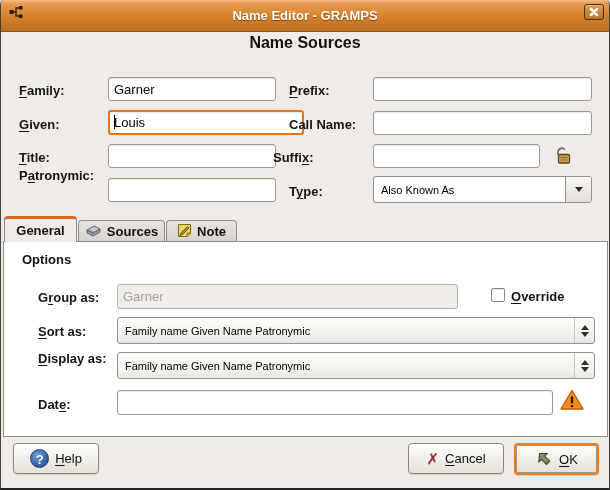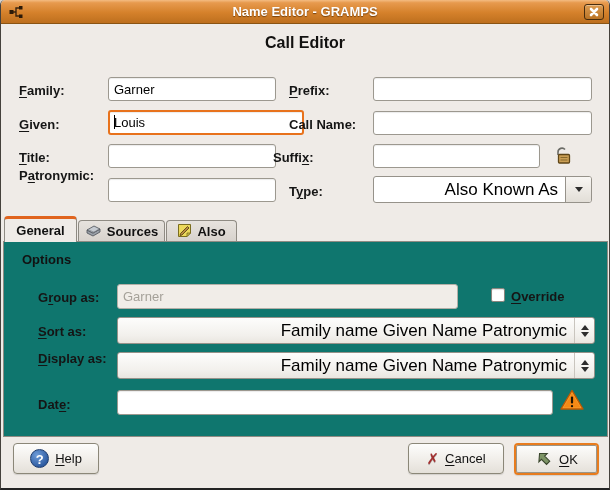--- a/index.html
+++ b/index.html
@@ -4,21 +4,21 @@
 <style>
   * { margin:0; padding:0; box-sizing:border-box; }
   html,body { background:#d8d4cf; font-family:"Liberation Sans","DejaVu Sans",sans-serif; }
   .window{
     position:relative; width:610px; height:490px; background:#efebe7;
     border-left:1px solid #45413c; border-right:1px solid #45413c; border-bottom:2px solid #232323;
     border-radius:5px 5px 0 0; overflow:hidden;
   }
   
   .titlebar{
-    position:absolute; top:0; left:0; right:0; height:24px;
+    position:absolute; top:0; left:0; right:0; height:32px;
     background:linear-gradient(#f4bc82 0%, #e79a4e 12%, #d5812b 55%, #bd6f1e 100%);
     border-bottom:1px solid #8a5413; border-radius:4px 4px 0 0;
     display:flex; align-items:center;
   }
   .title-text{
     position:absolute; left:0; right:0; text-align:center;
     color:#fff; font-weight:bold; font-size:13px; text-shadow:0 1px 1px rgba(70,35,0,.65);
   }
   .win-icon{ position:absolute; left:7px; top:4px; width:16px; height:16px; }
   .close-btn{
@@ -44,21 +44,21 @@
   .entry-wrap{ position:absolute; }
   .entry-wrap .entry{ position:relative; width:100%; height:100%; }
   .focused{ border:2px solid #e8721c !important; padding:0 4px; }
   .caret{ position:absolute; left:6px; top:5px; width:1px; height:14px; background:#000; }
   
   .combo{
     position:absolute; border:1px solid #96928a; border-radius:3px;
     background:linear-gradient(#fdfdfc,#f2f0ec 70%, #e9e6e0);
     display:flex; align-items:center; cursor:pointer;
   }
-  .combo .val{ flex:1; font-size:17px; color:#000; padding:0 7px; white-space:nowrap; overflow:hidden;text-align:right; }
+  .combo .val{ flex:1; font-size:11px; color:#000; padding:0 7px; white-space:nowrap; overflow:hidden; }
   .combo .spin{
     width:20px; align-self:stretch; display:flex; flex-direction:column;
     align-items:center; justify-content:center; gap:2px; border-left:1px solid #c9c5be;
   }
   .tri-up{ width:0; height:0; border-left:4px solid transparent; border-right:4px solid transparent; border-bottom:5px solid #2d2d2d; }
   .tri-down{ width:0; height:0; border-left:4px solid transparent; border-right:4px solid transparent; border-top:5px solid #2d2d2d; }
   .combo-entry{ background:#fff; }
   .combo-entry .drop{
     width:26px; align-self:stretch; border-left:1px solid #96928a;
     background:linear-gradient(#f8f6f3,#e2ded7); border-radius:0 2px 2px 0;
@@ -67,21 +67,21 @@
   
   .tab{
     position:absolute; border:1px solid #8f8b83; border-bottom:none; border-radius:4px 4px 0 0;
     display:flex; align-items:center; justify-content:center; gap:5px;
     font-size:13px; font-weight:bold; color:#111; cursor:pointer;
   }
   .tab.active{ top:216px; height:26px; background:#efebe7; border-top:3px solid #e0641e; z-index:3; }
   .tab.inactive{ top:220px; height:22px; background:linear-gradient(#e7e3de,#d7d2cc); z-index:1; }
   .pane{
     position:absolute; left:2px; top:241px; width:605px; height:196px;
-    border:1px solid #8f8b83; background:#0f766e; z-index:2;
+    border:1px solid #8f8b83; background:#ffffff; z-index:2;
   }
   .options-heading{ position:absolute; left:18px; top:10px; font-size:13px; font-weight:bold; color:#121212; }
   .checkbox{
     position:absolute; width:14px; height:14px; background:#fff;
     border:1px solid #8a867e; border-radius:2px; box-shadow:inset 0 1px 1px rgba(0,0,0,.12); cursor:pointer;
   }
   
   .btn{
     position:absolute; height:31px; border:1px solid #8b8778; border-radius:4px;
     background:linear-gradient(#fdfdfc,#efece7 60%, #e4e0d9);
@@ -117,21 +117,21 @@
       </svg>
     </span>
     <span class="title-text">Name Editor - GRAMPS</span>
     <span class="close-btn">
       <svg width="10" height="10" viewBox="0 0 10 10">
         <path d="M2 2 L8 8 M8 2 L2 8" stroke="#ffffff" stroke-width="2.6" stroke-linecap="round"></path>
       </svg>
     </span>
   </div>
 
-  <div class="page-heading">Call Editor</div>
+  <div class="page-heading">Name Sources</div>
 
   <span class="lbl" style="left:18px; top:83px"><u>F</u>amily:</span>
   <input class="entry" style="left: 107px; top: 77px; width: 168px;" value="Garner">
 
   <span class="lbl" style="left:18px; top:117px"><u>G</u>iven:</span>
   <span class="entry-wrap" style="left:107px; top:110px; width:196px; height:25px">
     <input class="entry focused" value="Louis" style="">
     <span class="caret"></span>
   </span>
 
@@ -179,21 +179,21 @@
     <span>General</span>
   </div>
   <div class="tab inactive" style="left:165px; width:71px">
     <span class="icon">
       <svg width="15" height="15" viewBox="0 0 15 15">
         <path d="M1.5 1.5 H13.5 V10 L10 13.5 H1.5 Z" fill="#ecd95b" stroke="#7a6d1f" stroke-width="1"></path>
         <path d="M13.5 10 L10 10 L10 13.5 Z" fill="#d6c24a" stroke="#7a6d1f" stroke-width="0.8"></path>
         <path d="M3.5 10.5 L10.5 3.5 L12 5 L5 12 L3 12.5 Z" fill="#b98b3e" stroke="#4f3a12" stroke-width="0.8"></path>
       </svg>
     </span>
-    <span>Also</span>
+    <span>Note</span>
   </div>
 
   <div class="pane">
     <span class="options-heading">Options</span>
 
     <span class="lbl" style="left:34px; top:48px">G<u>r</u>oup as:</span>
     <input class="entry" style="left: 113px; top: 42px; width: 341px; height: 25px;" disabled="" value="Garner">
     <span class="checkbox" style="left:487px; top:46px"></span>
     <span class="lbl" style="left:507px; top:47px"><u>O</u>verride</span>
 

